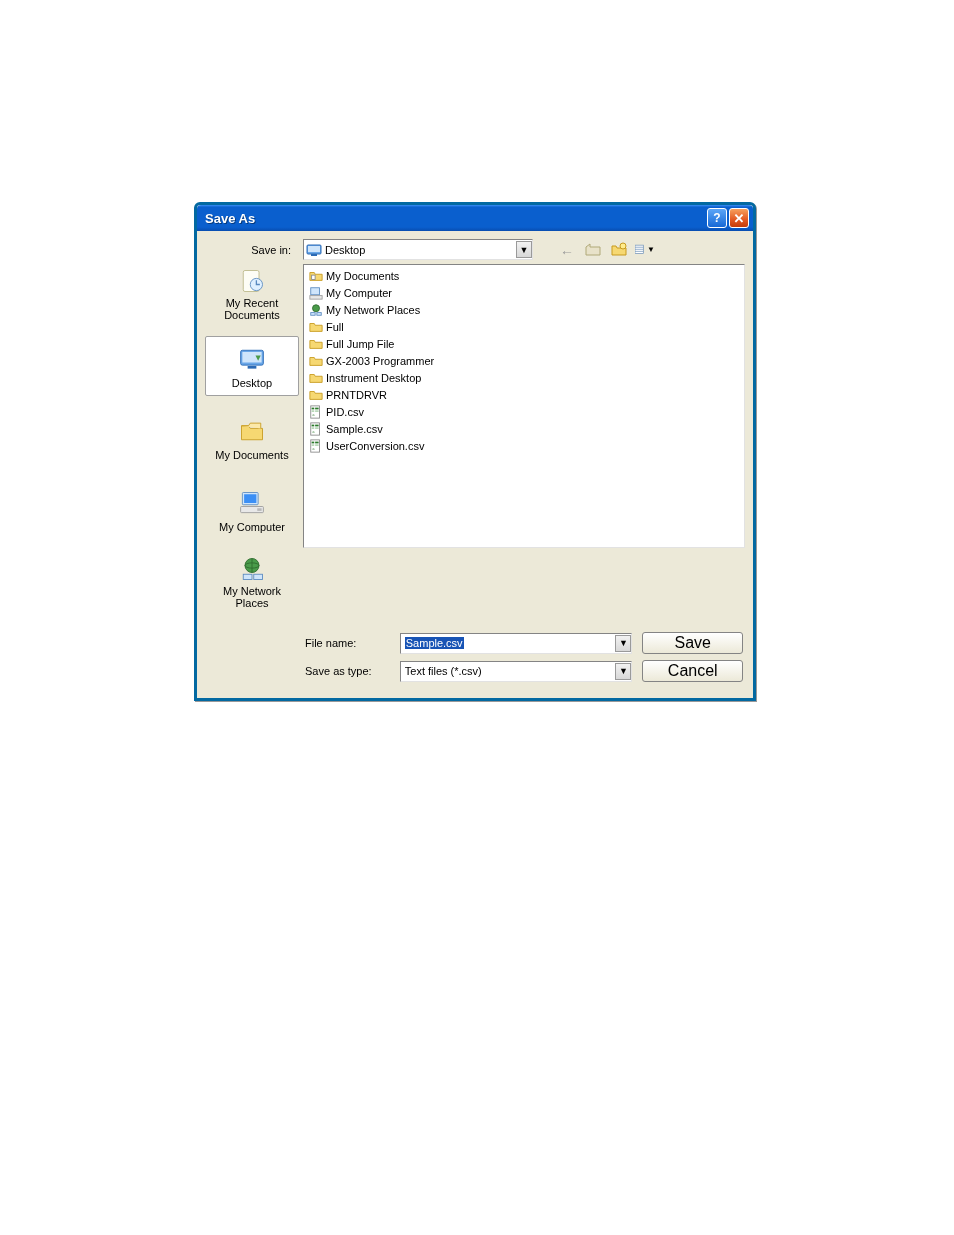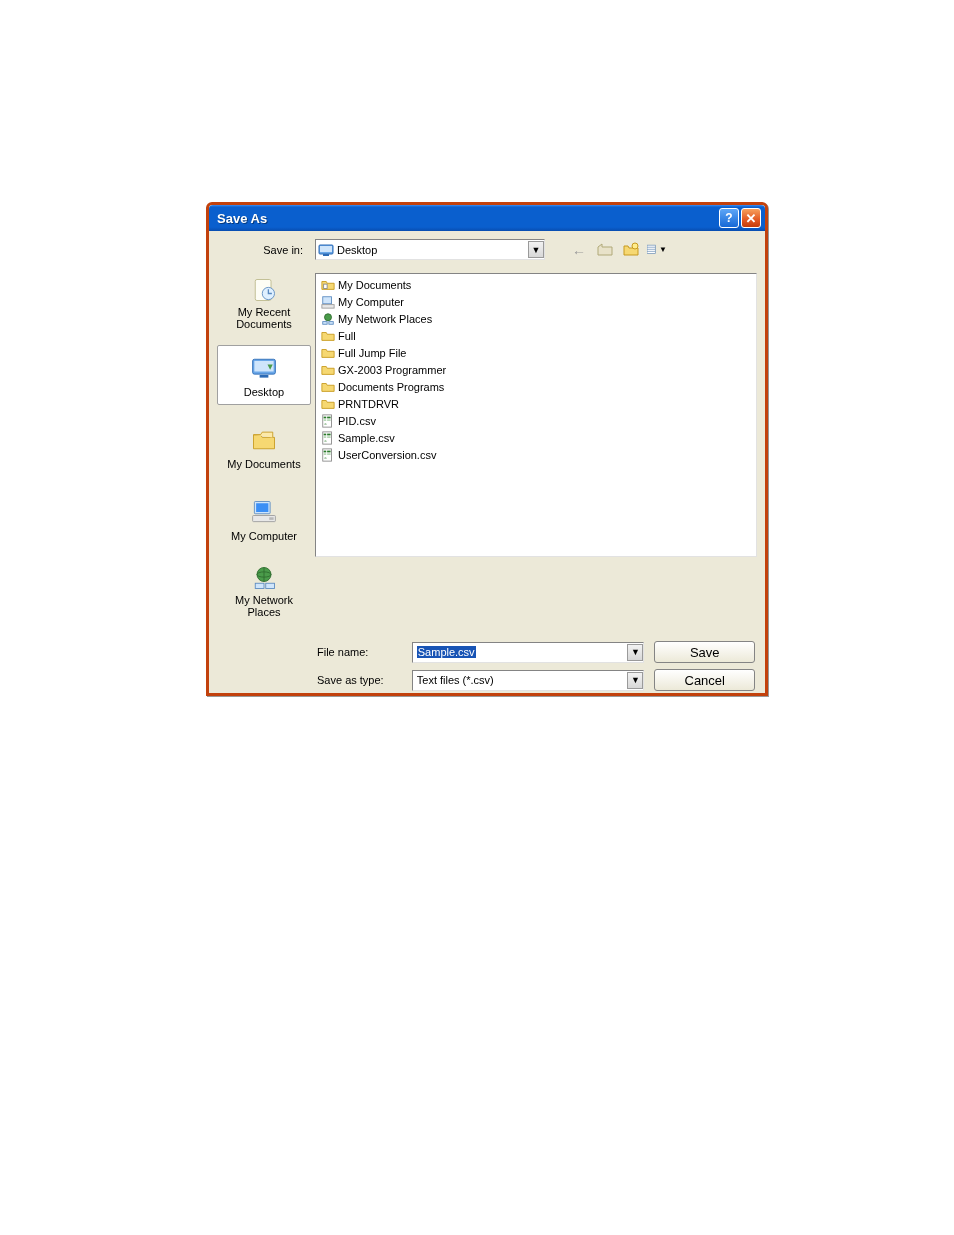--- a/index.html
+++ b/index.html
@@ -6,25 +6,25 @@
   body {
     font-family: Tahoma, sans-serif;
     font-size: 11px;
     background: #fff;
     width: 954px;
     height: 1235px;
     position: relative;
   }
   .dialog {
     position: absolute;
-    left: 206px;
+    left: 194px;
     top: 202px;
     width: 562px;
     background: #ece9d8;
-    border: 3px solid #c2410c;
+    border: 3px solid #0369a1;
     border-radius: 6px 6px 0 0;
     box-shadow: 1px 1px 0 rgba(0,0,0,.4);
   }
   .titlebar {
     height: 26px;
     background: linear-gradient(to bottom, #3b8ff5 0%, #0a5fce 8%, #0a5fce 85%, #084db0 100%);
     display: flex;
     align-items: center;
     padding: 0 4px 0 8px;
     border-radius: 4px 4px 0 0;
@@ -58,21 +58,21 @@
     font-weight: bold;
     font-size: 13px;
   }
   .dialog-body {
     display: flex;
     flex-direction: column;
   }
   .top-row {
     display: flex;
     align-items: center;
-    padding: 8px 8px 13px 8px;
+    padding: 8px 8px 4px 8px;
     gap: 6px;
   }
   .savein-label {
     width: 92px;
     text-align: right;
     padding-right: 6px;
   }
   .savein-combo {
     flex: 0 0 230px;
     height: 21px;
@@ -159,21 +159,21 @@
     height: 17px;
     font-size: 11px;
     gap: 2px;
   }
   .file-icon {
     width: 16px; height: 16px;
     display:flex;align-items:center;justify-content:center;
     font-size: 13px;
   }
   .bottom-rows {
-    padding: 8px 10px 2px 108px;
+    padding: 8px 10px 16px 108px;
     display:flex;
     flex-direction: column;
     gap: 6px;
   }
   .bottom-row {
     display:flex;
     align-items:center;
     gap: 10px;
   }
   .bottom-label {
@@ -195,21 +195,21 @@
     background: #1854b5;
     color:#fff;
     padding: 0 1px;
   }
   .dlg-btn {
     width: 102px;
     height: 22px;
     background: linear-gradient(to bottom,#fff,#ece9d8);
     border: 1px solid #848484;
     border-radius: 3px;
-    font-size: 13px;
+    font-size: 16px;
     margin-left: auto;
     display:flex;align-items:center;justify-content:center;
   }
   
   .ic-desktop svg, .ic-mycomp svg, .ic-net svg, .ic-docs svg, .ic-recent svg { width:28px;height:28px; }
 </style>
 </head>
 <body>
 
 <div class="dialog">
@@ -369,21 +369,21 @@
               </svg>
             </span>
             <span>GX-2003 Programmer</span>
           </div>
           <div class="file-item">
             <span class="file-icon">
               <svg width="14" height="14" viewBox="0 0 16 16">
                 <path d="M1 4 L6 4 L7 6 L15 6 L15 13 L1 13 Z" fill="#f6d872" stroke="#c79a1f"></path>
               </svg>
             </span>
-            <span>Documents Programs</span>
+            <span>Instrument Desktop</span>
           </div>
           <div class="file-item">
             <span class="file-icon">
               <svg width="14" height="14" viewBox="0 0 16 16">
                 <path d="M1 4 L6 4 L7 6 L15 6 L15 13 L1 13 Z" fill="#f6d872" stroke="#c79a1f"></path>
               </svg>
             </span>
             <span>PRNTDRVR</span>
           </div>
           <div class="file-item">

